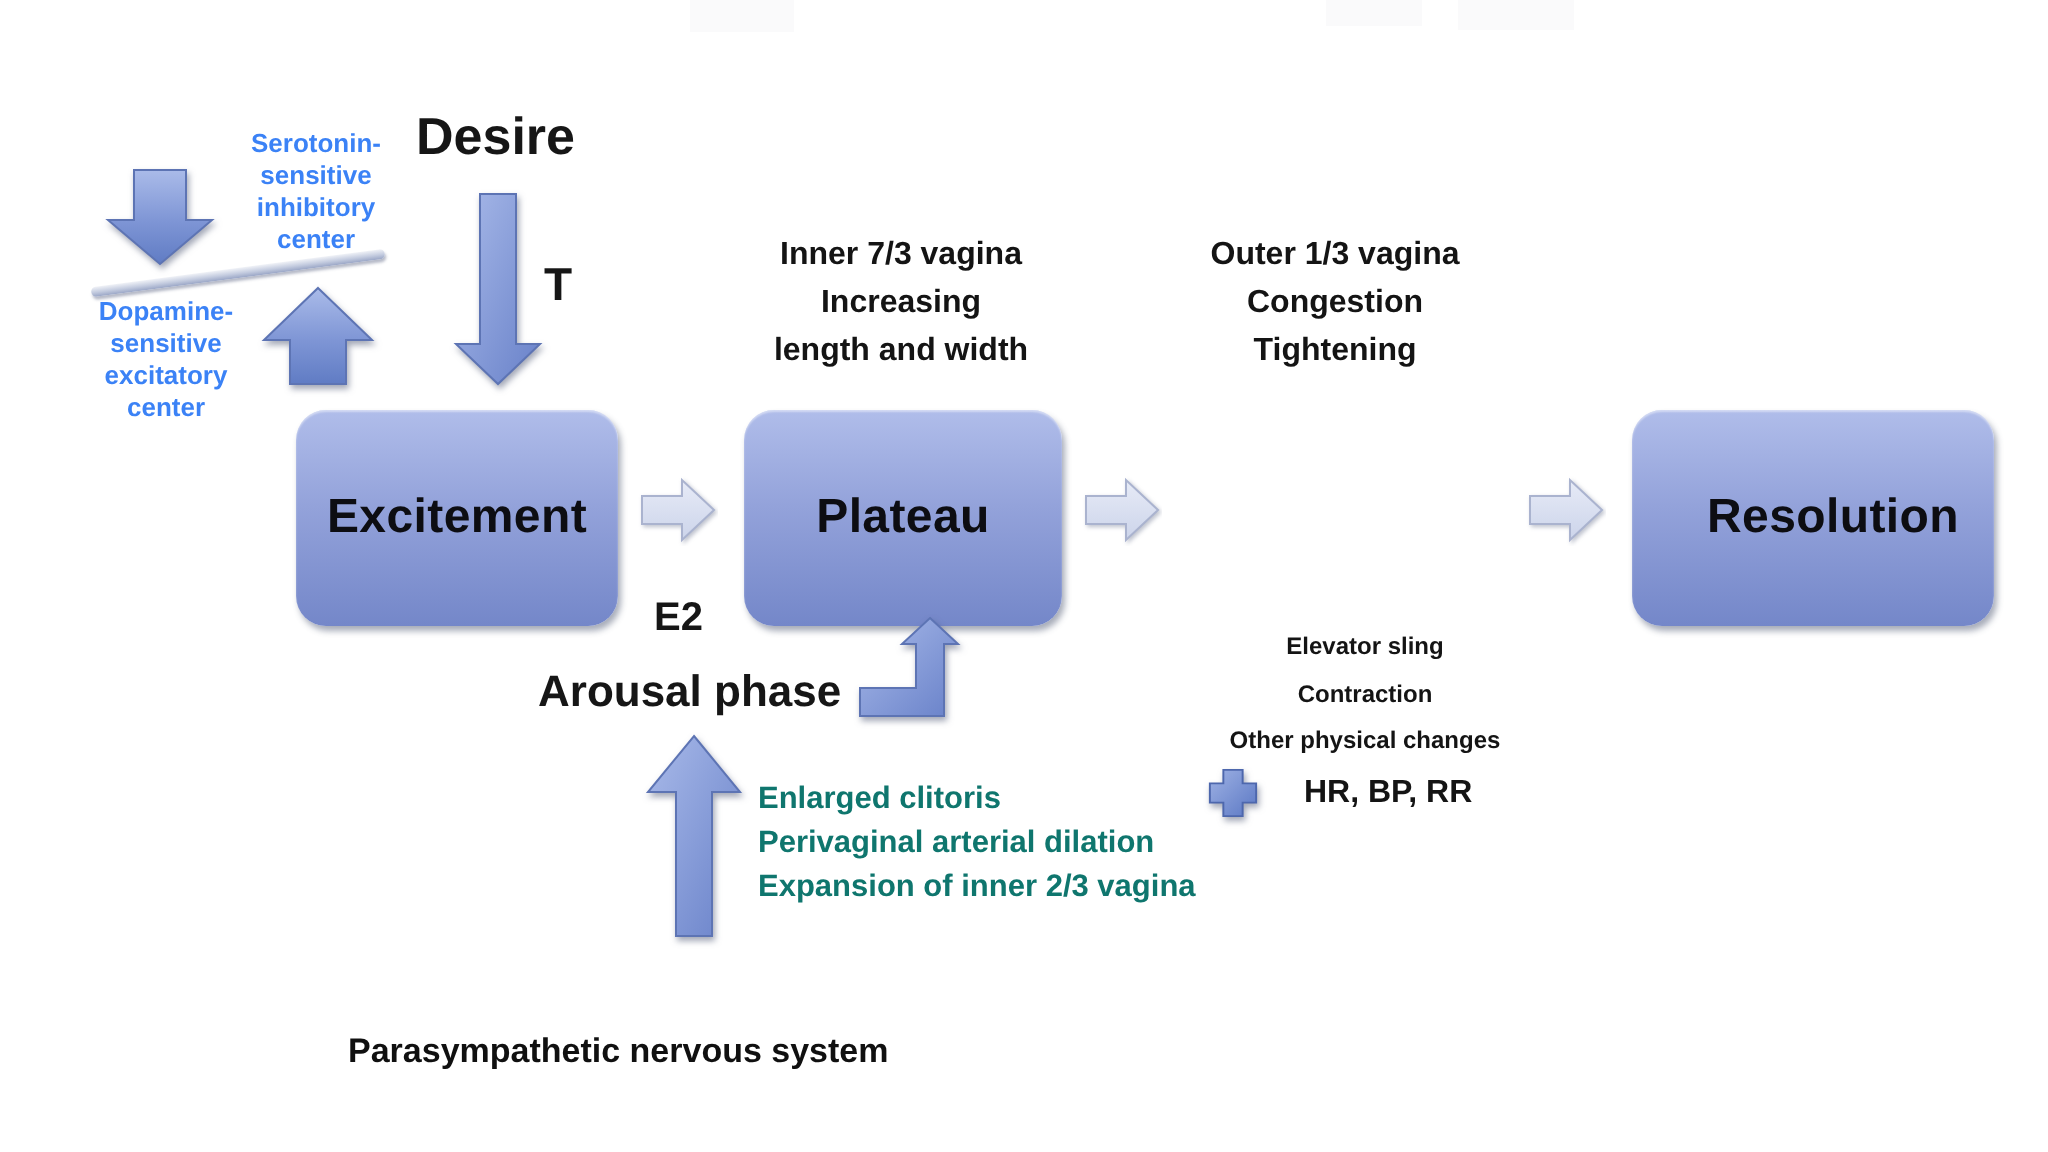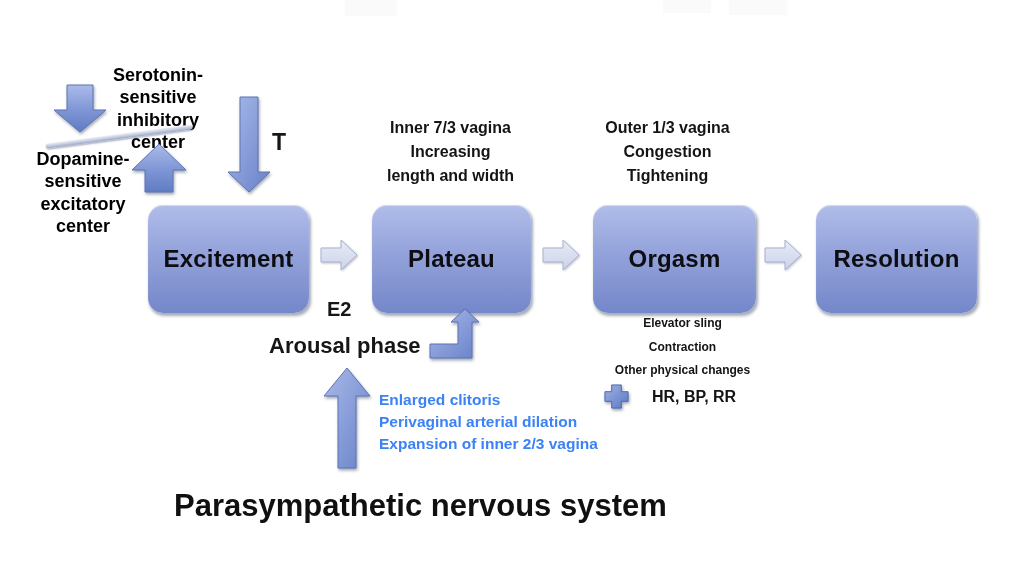--- a/index.html
+++ b/index.html
@@ -14,38 +14,38 @@
   .stage-box{
     position:absolute;top:205px;height:108px;border-radius:15px;
     background:linear-gradient(180deg,#b0bdea 0%,#93a2da 45%,#7487c9 100%);
     box-shadow:1.5px 2.5px 3px rgba(60,70,100,0.45), inset 0 1px 1px rgba(255,255,255,0.45);
     display:flex;align-items:center;justify-content:center;
   }
   .stage-label{font-weight:bold;font-size:24px;color:#0d0d12;letter-spacing:0.2px;}
   .box-excitement{left:148px;width:161px;}
   .box-plateau{left:372px;width:159px;}
   .box-orgasm{left:593px;width:163px;}
-  .box-resolution{left:816px;width:161px;}
+  .box-resolution{left:816px;width:161px;padding-left:20px;}
 
   
   .connector{position:absolute;top:237px;width:40px;height:36px;}
 
   
   .blue-arrow{filter:drop-shadow(1.5px 2px 1.5px rgba(70,80,110,0.5));}
 
   
-  .brain-label{font-size:18px;font-weight:600;line-height:1.24;text-align:center;color:#000000;}
+  .brain-label{font-size:13px;font-weight:600;line-height:1.24;text-align:center;color:#3b82f6;}
   .desire-title{font-size:26px;font-weight:bold;}
   .hormone{font-weight:bold;}
   .note{font-size:16px;font-weight:bold;line-height:24px;text-align:center;color:#141414;}
-  .effects{font-size:15.5px;font-weight:bold;line-height:22px;color:#3b82f6;}
+  .effects{font-size:15.5px;font-weight:bold;line-height:22px;color:#0f766e;}
   .elevator{font-size:12px;font-weight:bold;line-height:23.5px;text-align:center;color:#141414;}
   .vitals-row{display:flex;align-items:center;gap:22px;}
   .vitals-text{font-size:16px;font-weight:bold;color:#141414;}
-  .footer-label{font-size:31px;font-weight:bold;color:#101010;}
+  .footer-label{font-size:17px;font-weight:bold;color:#101010;margin-top:28px;}
 
   
   .divider-bar{
     left:45px;top:134px;width:148px;height:5px;border-radius:3px;
     background:linear-gradient(180deg,#f0f2f7 0%,#c3cbdf 55%,#9aa6c6 100%);
     transform:rotate(-7.5deg);
     box-shadow:0.5px 1.5px 1.5px rgba(90,100,130,0.45);
   }
 
   
@@ -95,43 +95,41 @@
 
   <svg class="abs blue-arrow" style="left:130px;top:142px;" width="58" height="52" viewBox="0 0 58 52">
     <polygon points="29,2 56,28 43,28 43,50 15,50 15,28 2,28" fill="url(#gradArrow)" stroke="#5d74b4" stroke-width="1"></polygon>
   </svg>
 
   <div class="abs brain-label prelines" style="left:33px;top:148px;width:100px;">Dopamine-
 sensitive
 excitatory
 center</div>
 
+  <div class="abs desire-title" style="left:208px;top:53px;">Desire</div>
 
   <svg class="abs blue-arrow" style="left:226px;top:96px;" width="46" height="98" viewBox="0 0 46 98">
     <polygon points="14,1 32,1 32,76 44,76 23,96 2,76 14,76" fill="url(#gradArrow2)" stroke="#5d74b4" stroke-width="1"></polygon>
   </svg>
 
   <div class="abs hormone" style="left:272px;top:129px;font-size:23px;">T</div>
 
   <div class="abs note prelines" style="left:368px;top:116px;width:165px;">Inner 7/3 vagina
 Increasing
 length and width</div>
 
   <div class="abs note prelines" style="left:585px;top:116px;width:165px;">Outer 1/3 vagina
 Congestion
 Tightening</div>
 
   <div class="stage-box box-excitement">
     <span class="stage-label">Excitement</span>
   </div>
   <div class="stage-box box-plateau">
     <span class="stage-label">Plateau</span>
-  </div>
-  <div class="stage-box box-orgasm">
-    <span class="stage-label">Orgasm</span>
   </div>
   <div class="stage-box box-resolution">
     <span class="stage-label">Resolution</span>
   </div>
 
   <svg class="connector" style="left:319px;" viewBox="0 0 40 36">
     <polygon points="2,11 22,11 22,3 38,18 22,33 22,25 2,25" fill="url(#gradConnector)" stroke="#aab3cf" stroke-width="1" style="filter:drop-shadow(1px 1.5px 1px rgba(90,100,130,0.4));"></polygon>
   </svg>
   <svg class="connector" style="left:541px;" viewBox="0 0 40 36">
     <polygon points="2,11 22,11 22,3 38,18 22,33 22,25 2,25" fill="url(#gradConnector)" stroke="#aab3cf" stroke-width="1" style="filter:drop-shadow(1px 1.5px 1px rgba(90,100,130,0.4));"></polygon>

